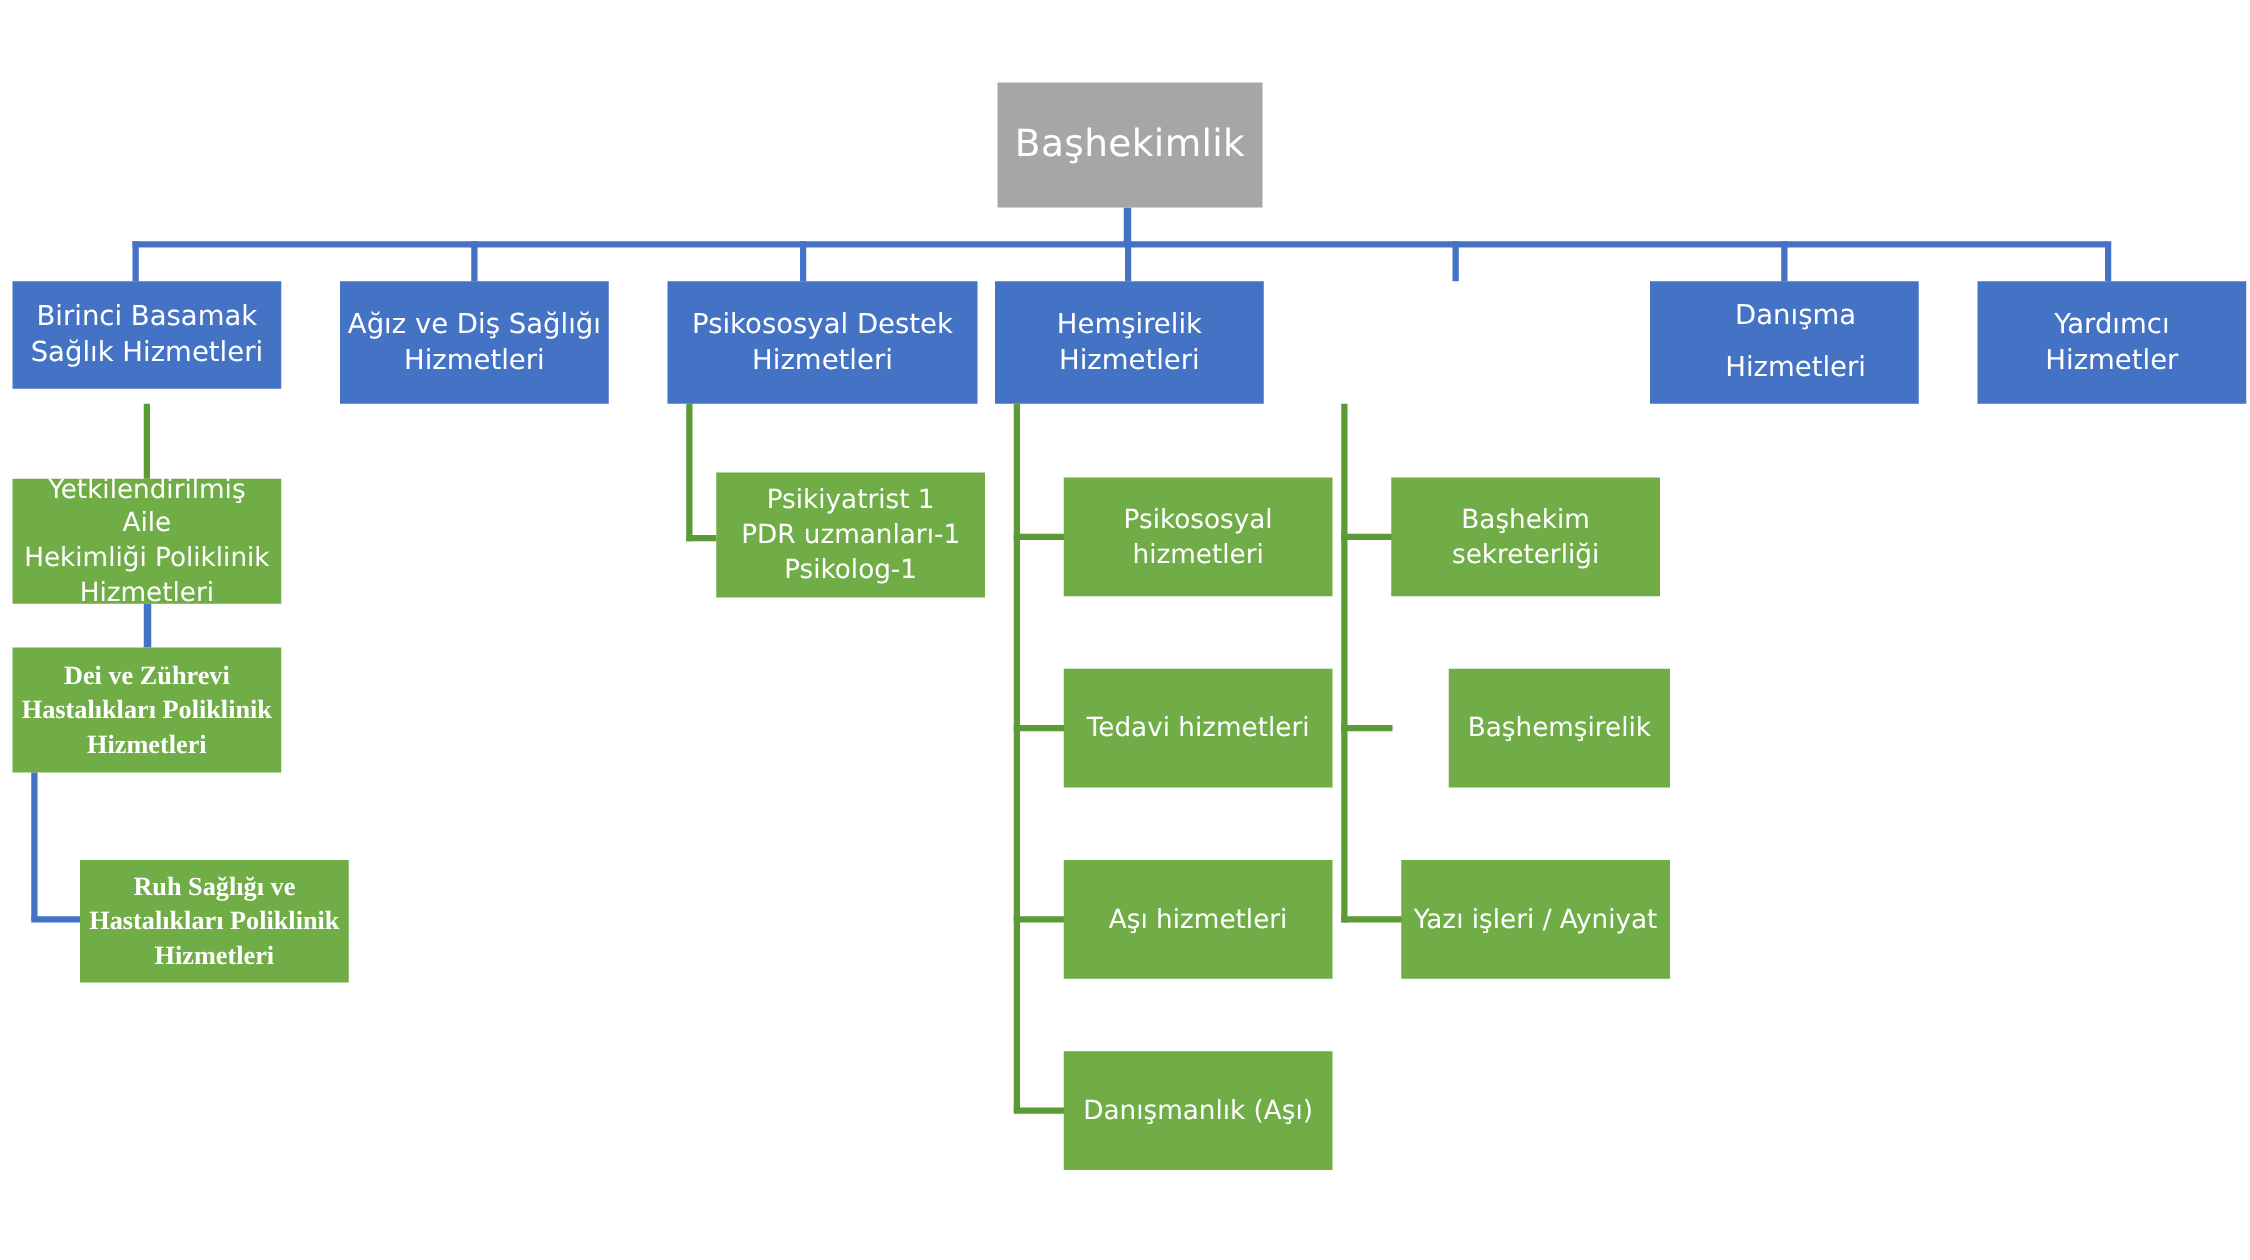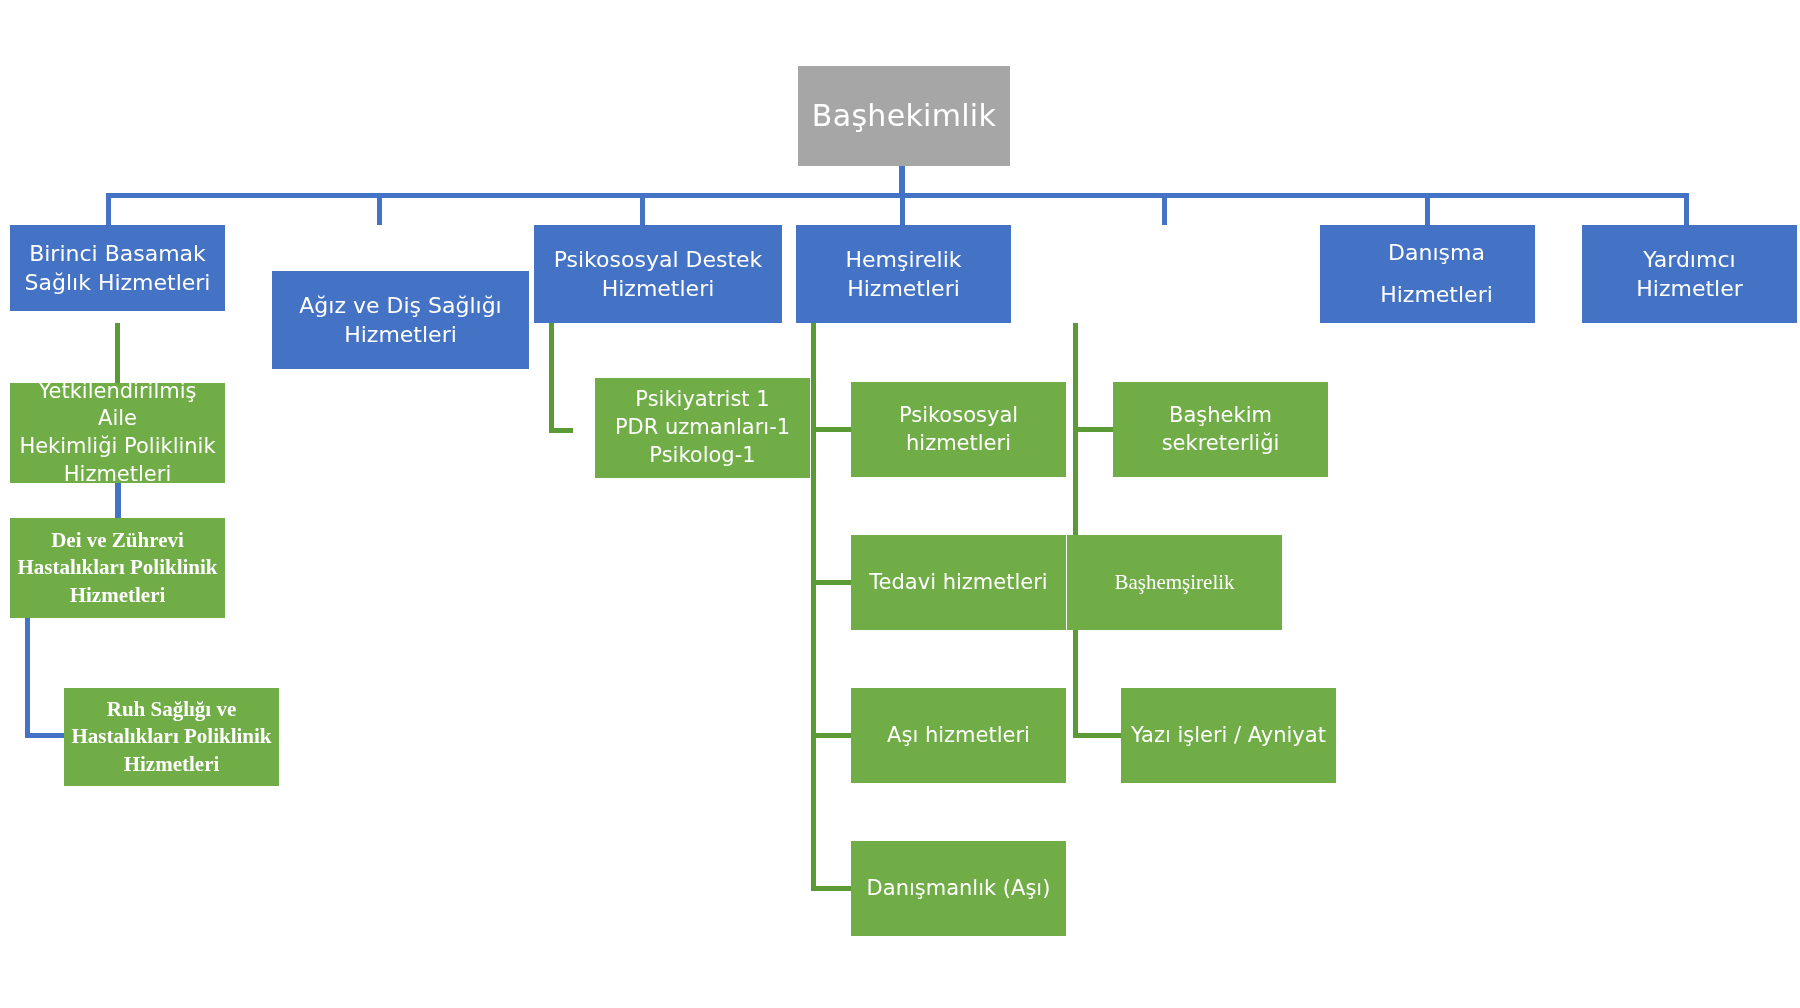--- a/index.html
+++ b/index.html
@@ -66,21 +66,21 @@
   <div class="conn" style="left:377px; top:193px; width:5px; height:32px;"></div>
   <div class="conn" style="left:640px; top:193px; width:5px; height:32px;"></div>
   <div class="conn" style="left:900px; top:193px; width:5px; height:32px;"></div>
   <div class="conn" style="left:1162px; top:193px; width:5px; height:32px;"></div>
   <div class="conn" style="left:1425px; top:193px; width:5px; height:32px;"></div>
   <div class="conn" style="left:1684px; top:193px; width:5px; height:32px;"></div>
 
   <div class="node lvl1" style="left:10px; top:225px; width:215px; height:86px;">Birinci Basamak
 Sağlık Hizmetleri</div>
 
-  <div class="node lvl1" style="left:272px; top:225px; width:257px; height:98px;margin-top:46px;">Ağız ve Diş Sağlığı
+  <div class="node lvl1" style="left:272px; top:225px; width:215px; height:98px;">Ağız ve Diş Sağlığı
 Hizmetleri</div>
 
   <div class="node lvl1" style="left:534px; top:225px; width:248px; height:98px;">Psikososyal Destek
 Hizmetleri</div>
 
   <div class="node lvl1" style="left:796px; top:225px; width:215px; height:98px;">Hemşirelik
 Hizmetleri</div>
 
 
   <div class="node lvl1 wide" style="left:1320px; top:225px; width:215px; height:98px;">Danışma
@@ -103,21 +103,21 @@
   <div class="conn" style="left:25px; top:618px; width:5px; height:118px;"></div>
   <div class="conn" style="left:25px; top:733px; width:40px; height:5px;"></div>
 
   <div class="node leaf bold" style="left:64px; top:688px; width:215px; height:98px;">Ruh Sağlığı ve
 Hastalıkları Poliklinik
 Hizmetleri</div>
 
   <div class="conn green" style="left:549px; top:323px; width:5px; height:110px;"></div>
   <div class="conn green" style="left:549px; top:428px; width:24px; height:5px;"></div>
 
-  <div class="node leaf" style="left:573px; top:378px; width:215px; height:100px;margin-left:22px;">Psikiyatrist 1
+  <div class="node leaf" style="left:573px; top:378px; width:215px; height:100px;">Psikiyatrist 1
 PDR uzmanları-1
 Psikolog-1</div>
 
   <div class="conn green" style="left:811px; top:323px; width:5px; height:566px;"></div>
 
   <div class="conn green" style="left:811px; top:427px; width:41px; height:5px;"></div>
   <div class="node leaf" style="left:851px; top:382px; width:215px; height:95px;">Psikososyal hizmetleri</div>
 
   <div class="conn green" style="left:811px; top:580px; width:41px; height:5px;"></div>
   <div class="node leaf" style="left:851px; top:535px; width:215px; height:95px;">Tedavi hizmetleri</div>
@@ -127,20 +127,20 @@
 
   <div class="conn green" style="left:811px; top:886px; width:41px; height:5px;"></div>
   <div class="node leaf" style="left:851px; top:841px; width:215px; height:95px;">Danışmanlık (Aşı)</div>
 
   <div class="conn green" style="left:1073px; top:323px; width:5px; height:415px;"></div>
 
   <div class="conn green" style="left:1073px; top:427px; width:41px; height:5px;"></div>
   <div class="node leaf" style="left:1113px; top:382px; width:215px; height:95px;">Başhekim sekreterliği</div>
 
   <div class="conn green" style="left:1073px; top:580px; width:41px; height:5px;"></div>
-  <div class="node leaf" style="left:1067px; top:535px; width:215px; height:95px;font-family:Liberation Serif, serif;">Başhemşirelik</div>
+  <div class="node leaf" style="left:1159px; top:535px; width:177px; height:95px;">Başhemşirelik</div>
 
   <div class="conn green" style="left:1073px; top:733px; width:49px; height:5px;"></div>
   <div class="node root" style="left:798px; top:66px; width:212px; height:100px;">Başhekimlik</div>
 
   <div class="node leaf" style="left:1121px; top:688px; width:215px; height:95px;">Yazı işleri / Ayniyat</div>
 
 </div>
 
 </body></html>

